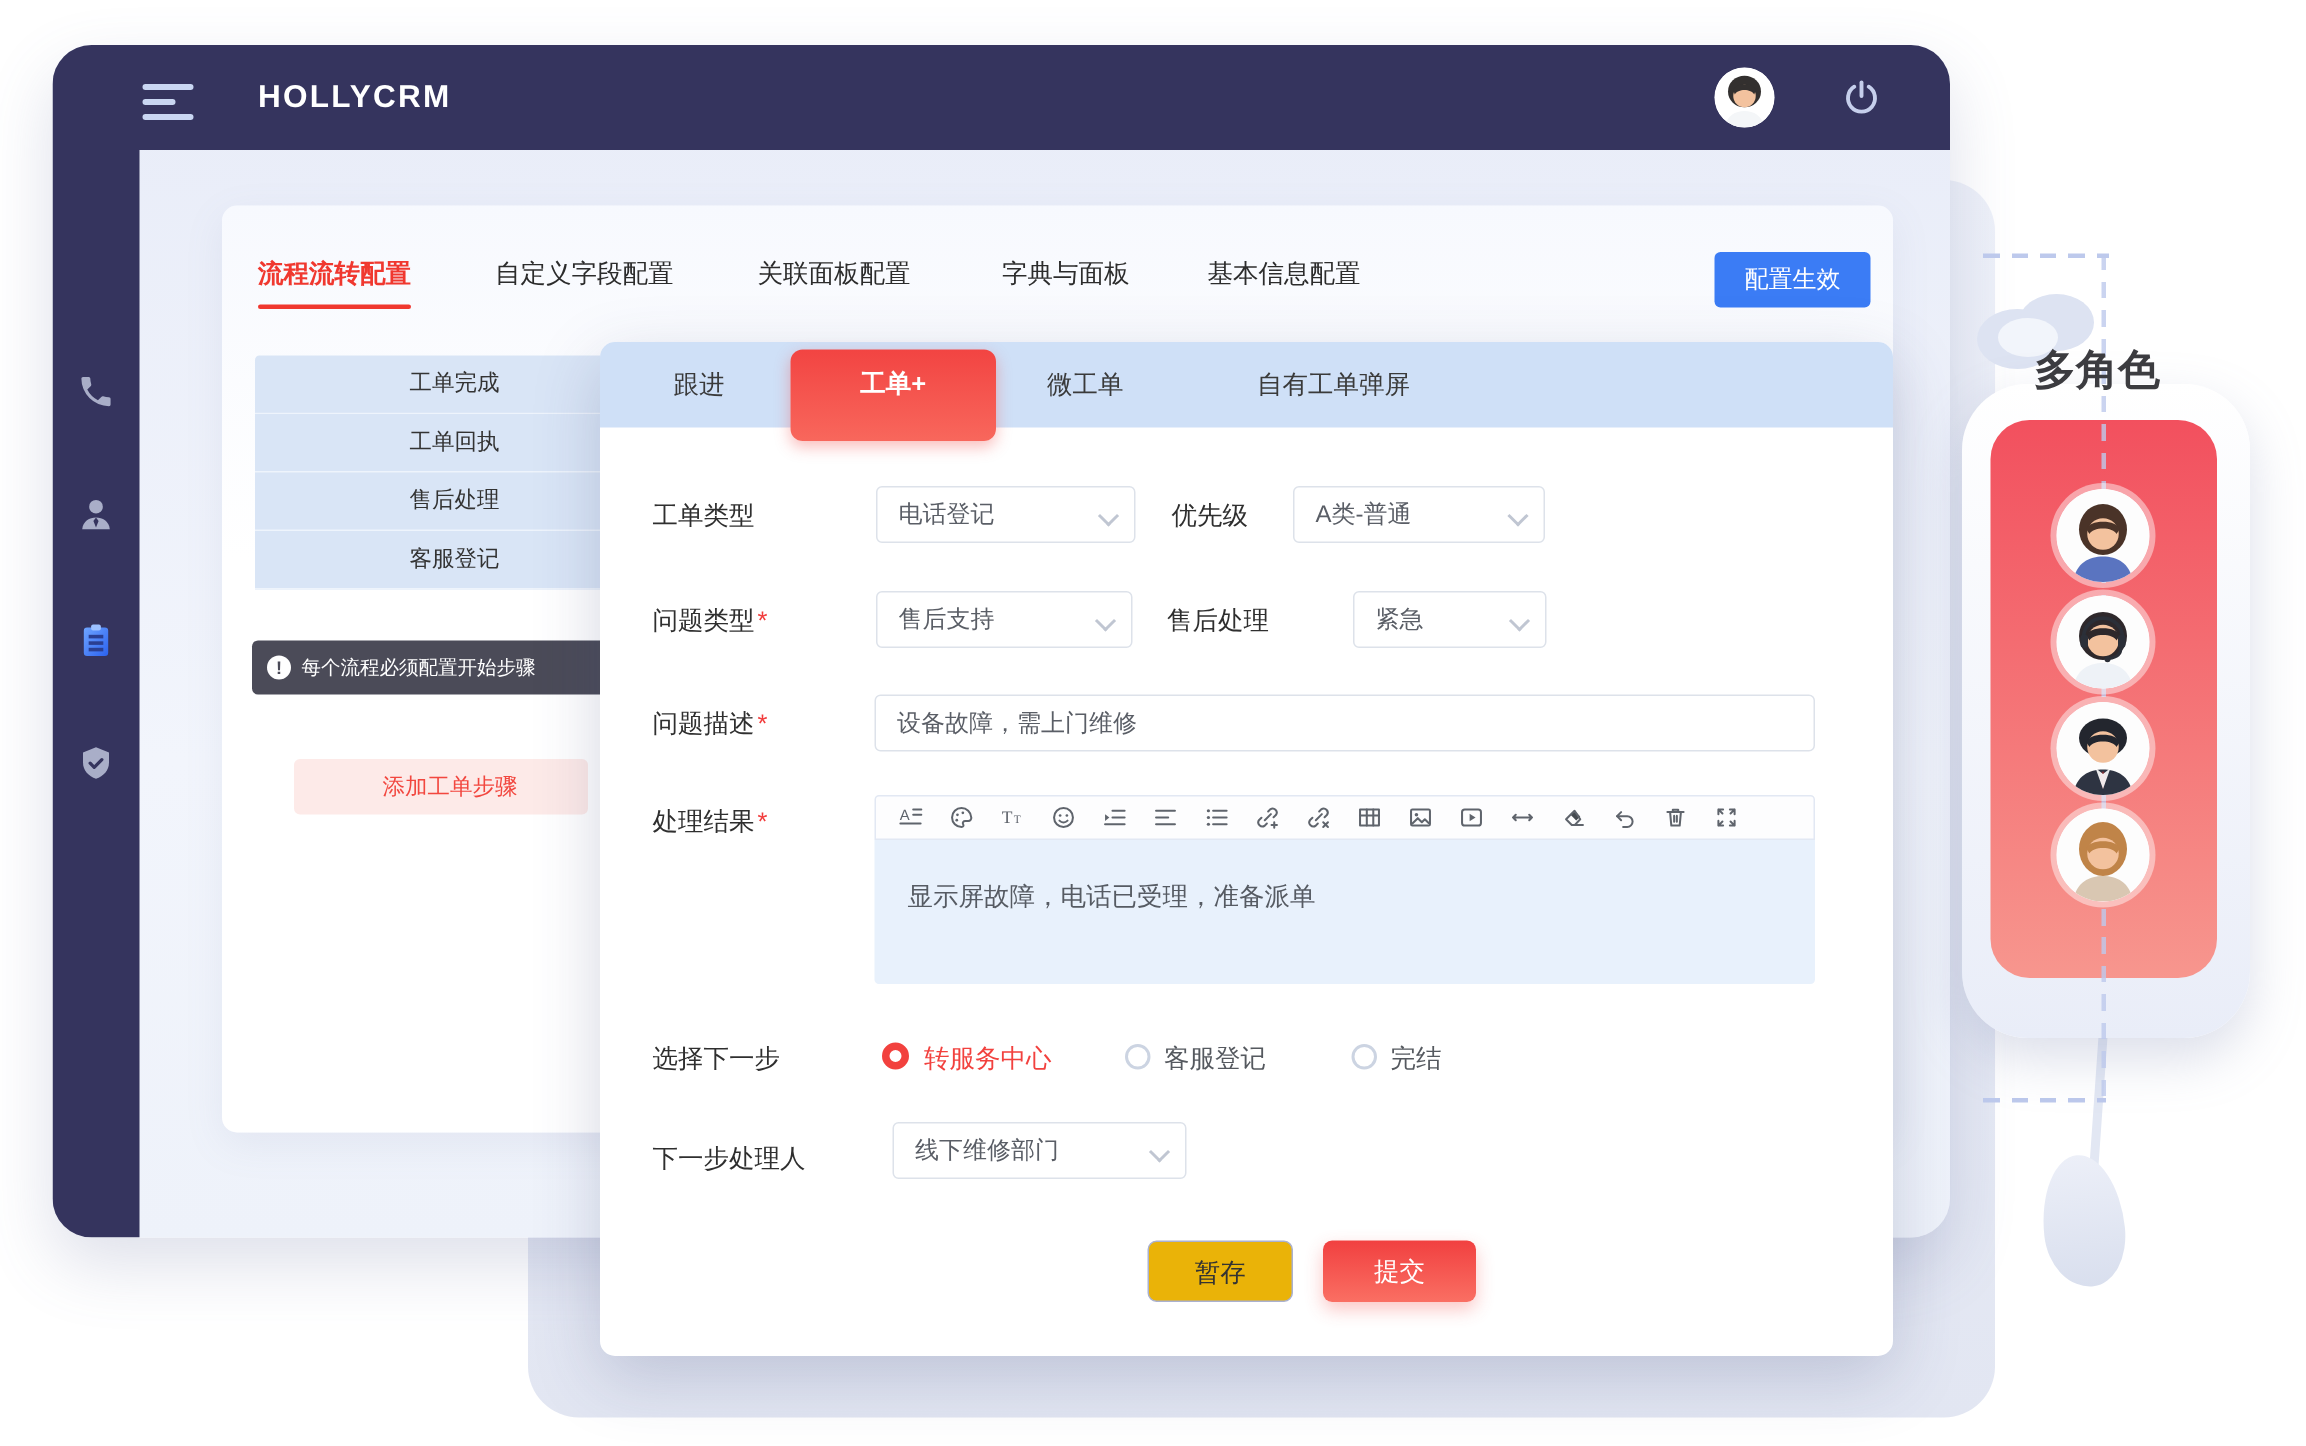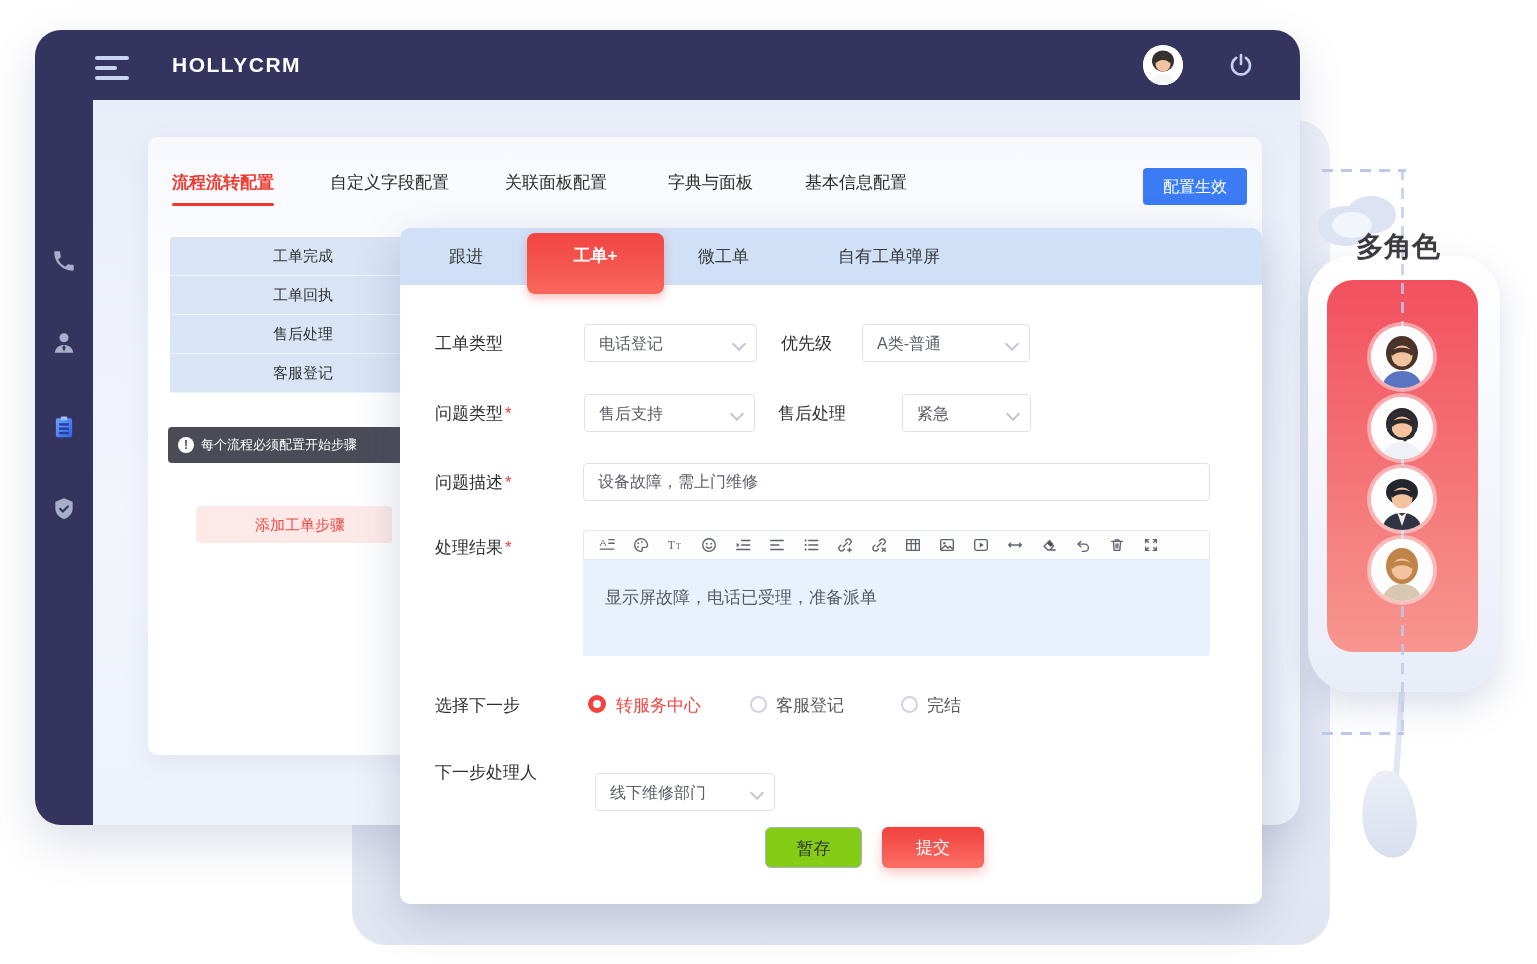--- a/index.html
+++ b/index.html
@@ -79,21 +79,21 @@
   .ed-body{height:96px;background:#e8f1fc;border-radius:0 0 3px 3px;
            font-size:17px;color:#565b63;padding:26px 22px 0;box-sizing:border-box;cursor:text;}
 
   .radio{position:absolute;border-radius:50%;box-sizing:border-box;cursor:pointer;}
   .radio.off{width:17px;height:17px;border:2px solid #ccd4e2;background:#fff;}
   .radio.on{width:18px;height:18px;border:5px solid #f2413e;background:#fff;}
   .radio-lab{position:absolute;font-size:17px;color:#55595f;cursor:pointer;white-space:nowrap;}
   .radio-lab.sel{color:#f2413e;}
 
   .btn{position:absolute;height:41px;border-radius:6px;font-size:17px;text-align:center;line-height:41px;cursor:pointer;box-sizing:border-box;}
-  .btn.ghost{width:97px;background:#84cc16;border:1px solid #aab1d0;color:#333;}
+  .btn.ghost{width:97px;background:#eab308;border:1px solid #aab1d0;color:#333;}
   .btn.primary{width:102px;background:linear-gradient(180deg,#f14040 0%,#fa6f63 100%);color:#fff;
                box-shadow:0 5px 12px rgba(242,65,62,.30);}
 
   
   .dash-h{height:3px;background:repeating-linear-gradient(90deg,#bdc9ec 0 11px,transparent 11px 19px);z-index:2;}
   .dash-v{width:3px;background:repeating-linear-gradient(180deg,#bdc9ec 0 11px,transparent 11px 19px);z-index:3;opacity:.8;}
   .cloud{left:1318px;top:196px;width:78px;height:52px;z-index:2;}
   .cloud b{position:absolute;border-radius:50%;background:#dde3f2;}
   .cloud b.c1{left:0;top:10px;width:54px;height:40px;}
   .cloud b.c2{left:28px;top:0;width:50px;height:38px;}
@@ -338,21 +338,21 @@
 
     <div class="f-label" style="left:35px;top:466px"><span>选择下一步</span></div>
     <div class="radio on" style="left:188px;top:467px"></div>
     <div class="radio-lab sel" style="left:216px;top:466px">转服务中心</div>
     <div class="radio off" style="left:350px;top:468px"></div>
     <div class="radio-lab" style="left:376px;top:466px">客服登记</div>
     <div class="radio off" style="left:501px;top:468px"></div>
     <div class="radio-lab" style="left:527px;top:466px">完结</div>
 
     <div class="f-label" style="left:35px;top:533px"><span>下一步处理人</span></div>
-    <div class="select" style="left:195px;top:545px;width:180px">线下维修部门</div>
+    <div class="select" style="left:195px;top:520px;width:196px">线下维修部门</div>
 
     <div class="btn ghost" style="left:365px;top:599px">暂存</div>
     <div class="btn primary" style="left:482px;top:599px">提交</div>
   </div>
 
   <div class="abs dash-h" style="left:1322px;top:169px;width:84px"></div>
   <div class="abs dash-v" style="left:1401px;top:169px;height:565px"></div>
   <div class="abs dash-h" style="left:1322px;top:732px;width:82px"></div>
   <div class="abs cloud">
       <b class="c1"></b>

